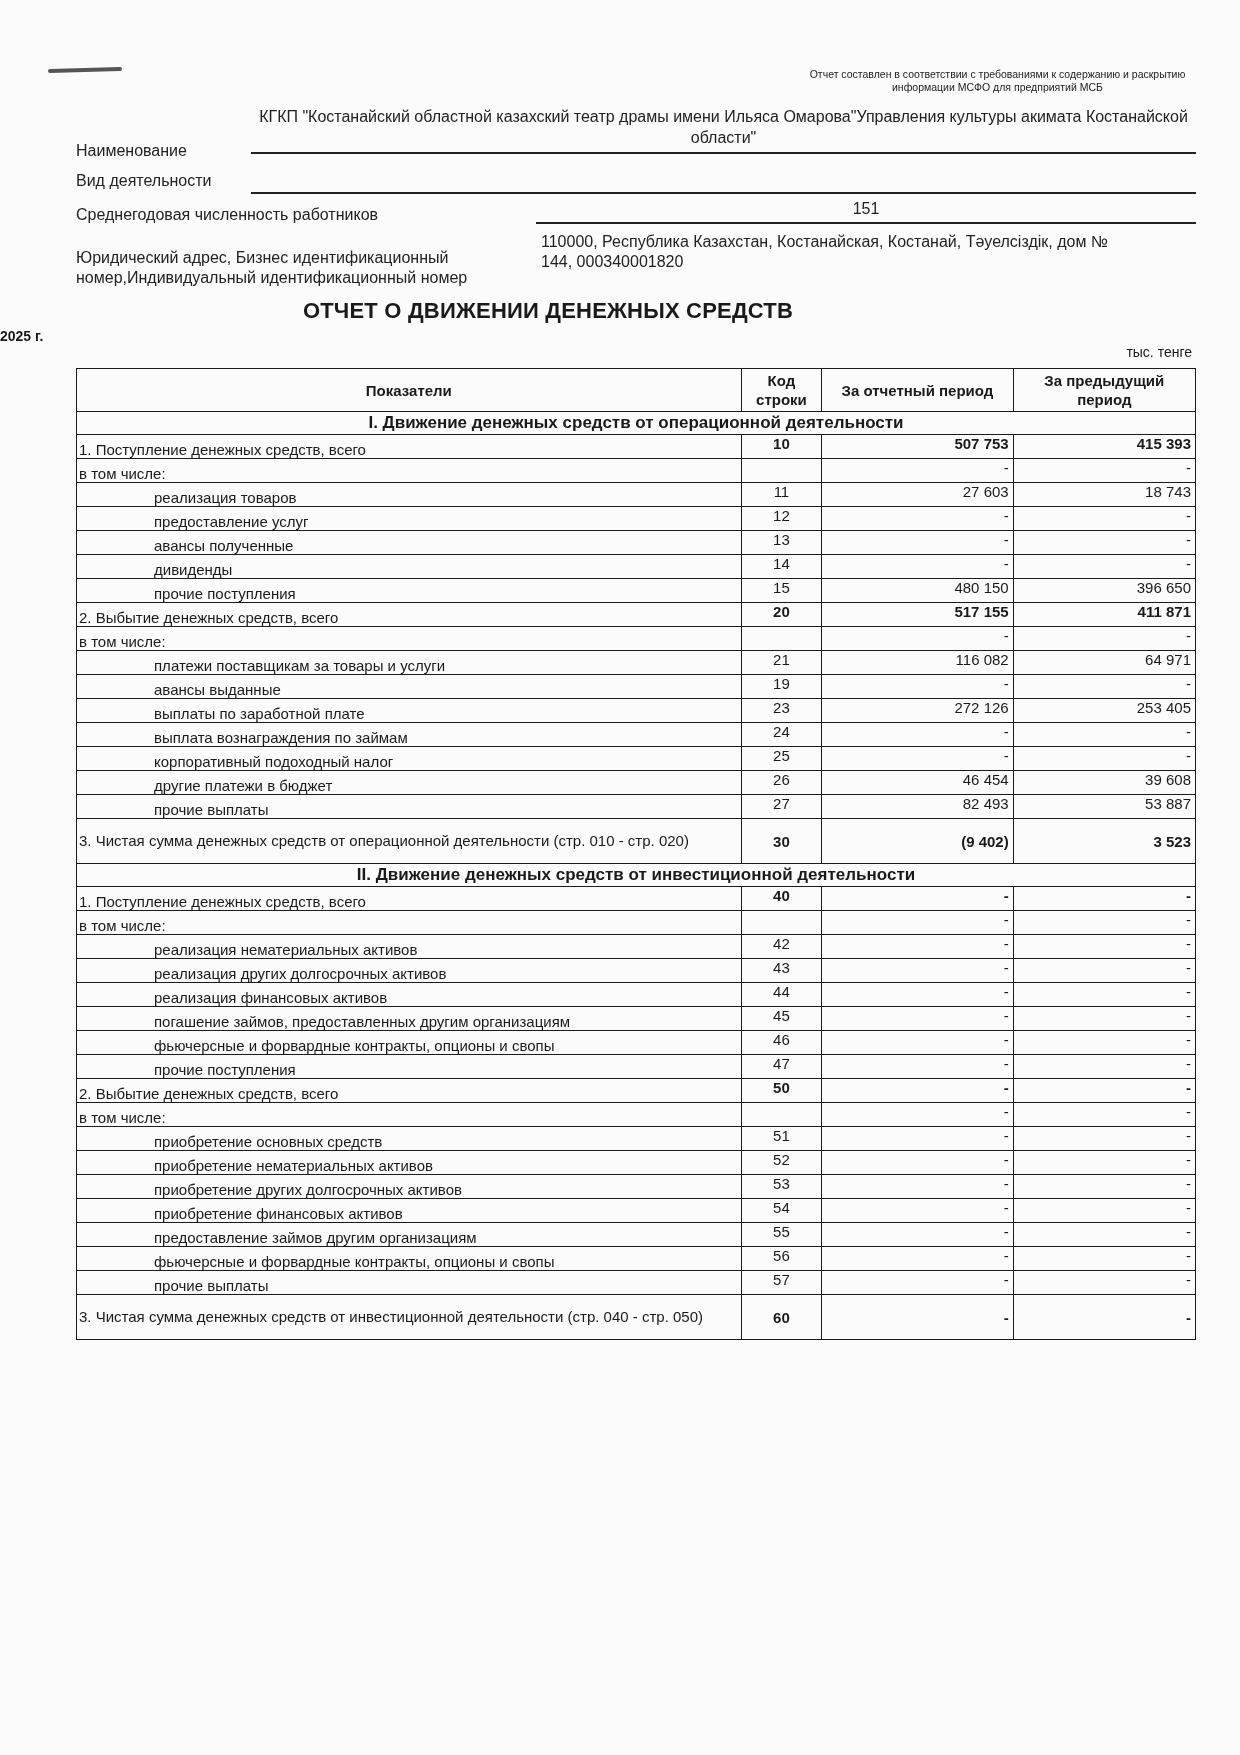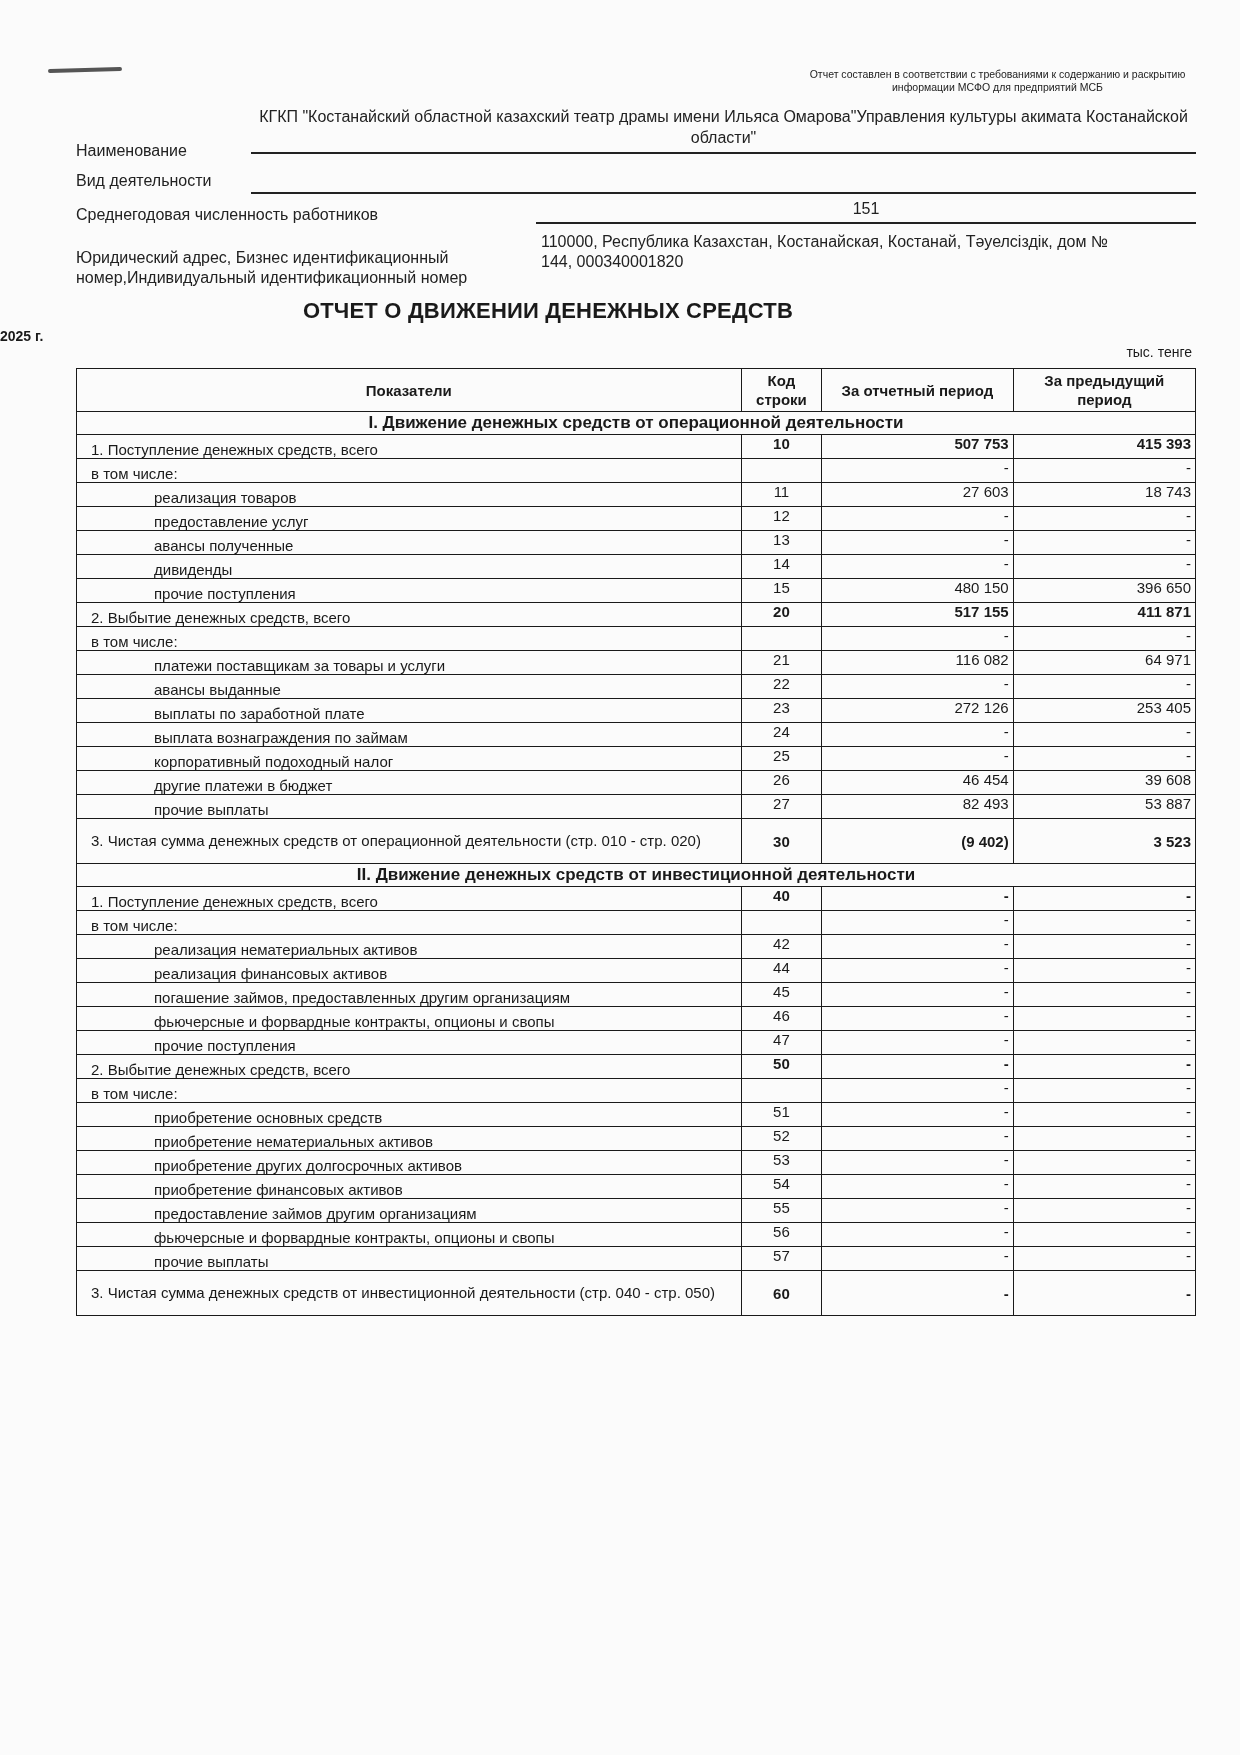--- a/index.html
+++ b/index.html
@@ -50,21 +50,21 @@
   }
   .col-name { width: 666px; }
   .col-code { width: 72px; }
   .col-cur { width: 185px; }
   .col-prev { width: 175px; }
 
   tr.section td {
     text-align: center; font-weight: bold; font-size: 17px; height: 22px; padding: 0;
   }
   tr.row td { height: 23px; vertical-align: bottom; }
-  tr.row td.name { text-align: left; padding-left: 14px; }
+  tr.row td.name { text-align: left; padding-left: 2px; }
   tr.row td.name.indent { padding-left: 77px; }
   tr.row td.code { text-align: center; vertical-align: top; font-size: 15px; }
   tr.row td.num { text-align: right; vertical-align: top; }
   tr.row.total td.code, tr.row.total td.num { font-weight: bold; }
   tr.row.net td { height: 44px; }
   tr.row.net td.name { line-height: 18px; vertical-align: middle; }
   tr.row.net td.code, tr.row.net td.num { vertical-align: middle; font-weight: bold; }
 </style>
 </head>
 <body>
@@ -167,21 +167,21 @@
         <td class="num">-</td>
       </tr>
       <tr class="row item">
         <td class="name indent">платежи поставщикам за товары и услуги</td>
         <td class="code">21</td>
         <td class="num">116 082</td>
         <td class="num">64 971</td>
       </tr>
       <tr class="row item">
         <td class="name indent">авансы выданные</td>
-        <td class="code">22</td>
+        <td class="code">19</td>
         <td class="num">-</td>
         <td class="num">-</td>
       </tr>
       <tr class="row item">
         <td class="name indent">выплаты по заработной плате</td>
         <td class="code">23</td>
         <td class="num">272 126</td>
         <td class="num">253 405</td>
       </tr>
       <tr class="row item">
@@ -229,20 +229,26 @@
         <td class="num">-</td>
         <td class="num">-</td>
       </tr>
       <tr class="row item">
         <td class="name indent">реализация нематериальных активов</td>
         <td class="code">42</td>
         <td class="num">-</td>
         <td class="num">-</td>
       </tr>
       <tr class="row item">
+        <td class="name indent">реализация других долгосрочных активов</td>
+        <td class="code">43</td>
+        <td class="num">-</td>
+        <td class="num">-</td>
+      </tr>
+      <tr class="row item">
         <td class="name indent">реализация финансовых активов</td>
         <td class="code">44</td>
         <td class="num">-</td>
         <td class="num">-</td>
       </tr>
       <tr class="row item">
         <td class="name indent">погашение займов, предоставленных другим организациям</td>
         <td class="code">45</td>
         <td class="num">-</td>
         <td class="num">-</td>

